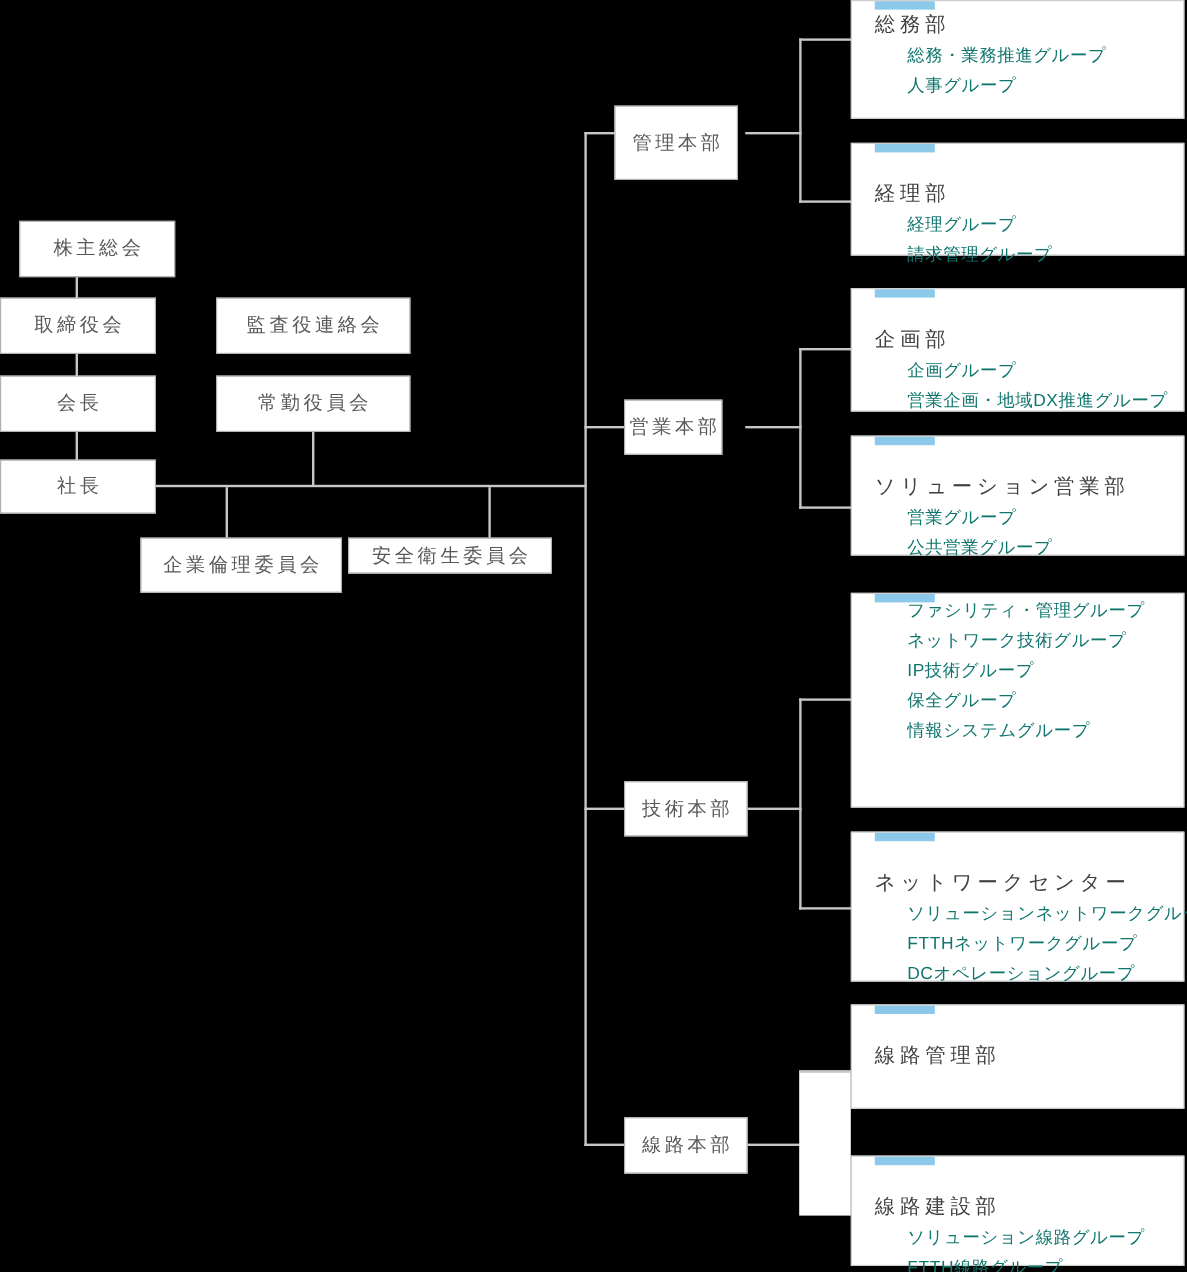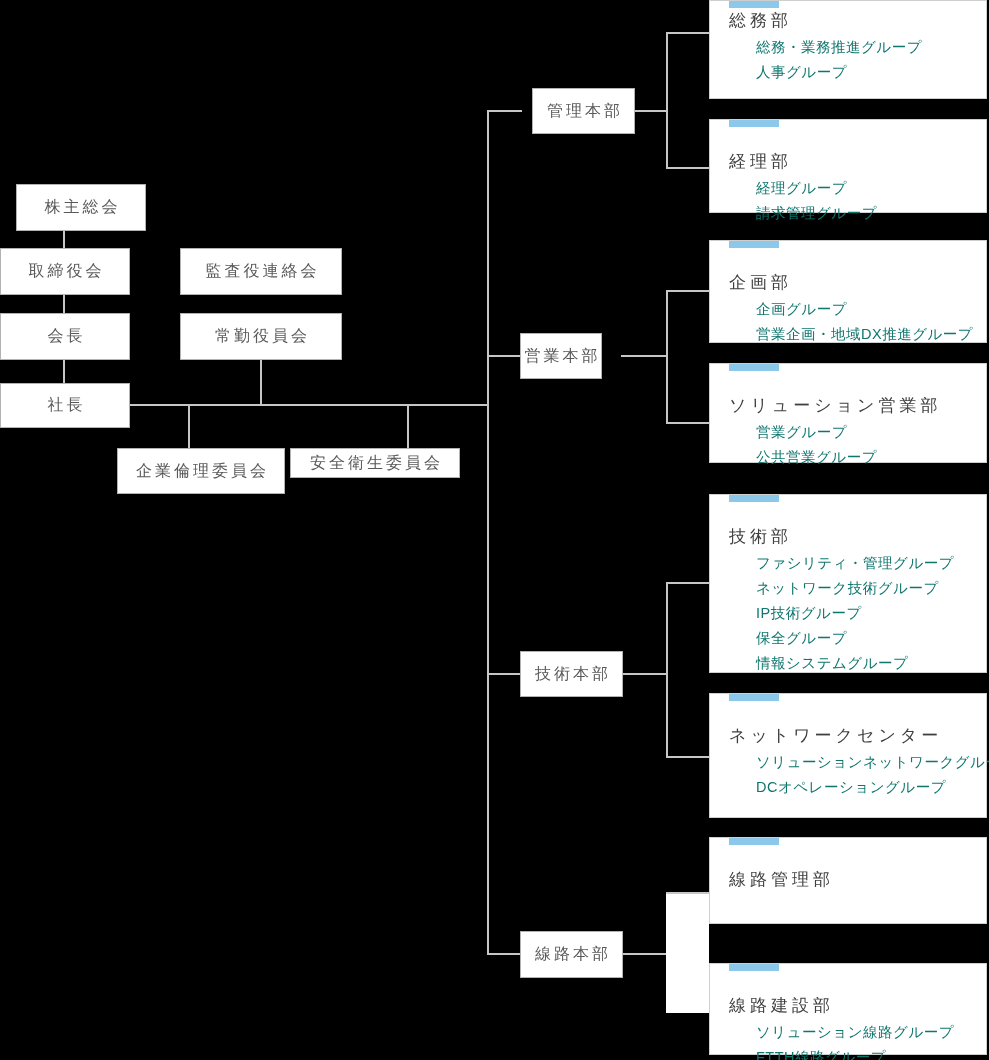--- a/index.html
+++ b/index.html
@@ -94,21 +94,21 @@
       <span>常勤役員会</span>
     </div>
 
   <div class="box" style="left:117px;top:448px;width:168px;height:46px">
       <span>企業倫理委員会</span>
     </div>
   <div class="box" style="left:290px;top:448px;width:170px;height:30px">
       <span>安全衛生委員会</span>
     </div>
 
-  <div class="box" style="left:532px;top:88px;width:103px;height:46px">
+  <div class="box" style="left:512px;top:88px;width:103px;height:62px">
       <span>管理本部</span>
     </div>
   <div class="box" style="left:520px;top:333px;width:82px;height:46px">
       <span>営業本部</span>
     </div>
   <div class="box" style="left:520px;top:651px;width:103px;height:46px">
       <span>技術本部</span>
     </div>
   <div class="box" style="left:520px;top:931px;width:103px;height:47px">
       <span>線路本部</span>
@@ -145,35 +145,35 @@
     <div class="bar"></div>
     <div class="card-title">ソリューション営業部</div>
     <div class="items">
       <div class="item">営業グループ</div>
       <div class="item">公共営業グループ</div>
     </div>
   </div>
 
   <div class="card" style="top:494px;height:179px">
     <div class="bar"></div>
-    <div class="card-title">技術部</div>
     <div class="items">
       <div class="item">ファシリティ・管理グループ</div>
       <div class="item">ネットワーク技術グループ</div>
       <div class="item">IP技術グループ</div>
       <div class="item">保全グループ</div>
       <div class="item">情報システムグループ</div>
     </div>
   </div>
 
   <div class="card" style="top:693px;height:125px">
     <div class="bar"></div>
     <div class="card-title">ネットワークセンター</div>
     <div class="items">
       <div class="item">ソリューションネットワークグループ</div>
+      <div class="item">FTTHネットワークグループ</div>
       <div class="item">DCオペレーショングループ</div>
     </div>
   </div>
 
   <div class="card" style="top:837px;height:87px">
     <div class="bar"></div>
     <div class="card-title">線路管理部</div>
   </div>
 
   <div class="card" style="top:963px;height:92px">

